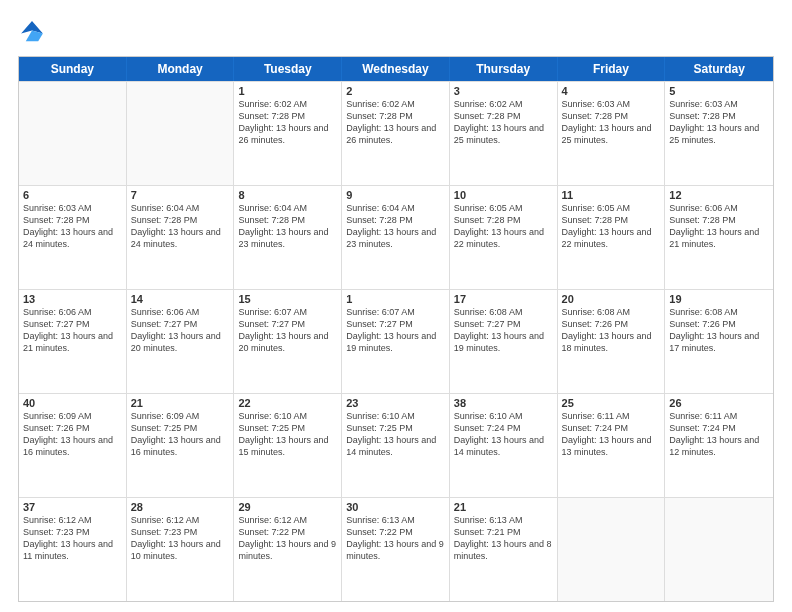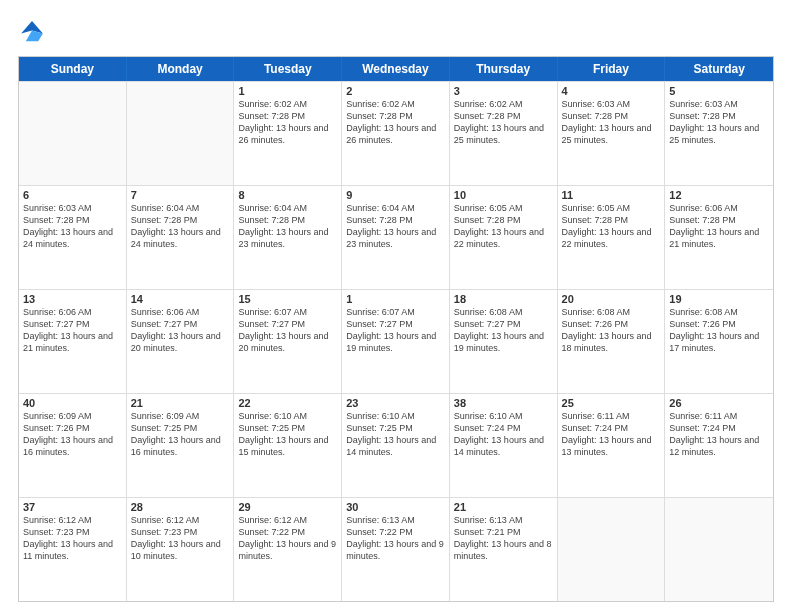--- a/index.html
+++ b/index.html
@@ -238,21 +238,21 @@
 Sunset: 7:27 PM
 Daylight: 13 hours and 20 minutes.</div>
           </div>
           <div class="cal-cell">
             <div class="day-num">1</div>
             <div class="day-info" style="white-space: pre-line;">Sunrise: 6:07 AM
 Sunset: 7:27 PM
 Daylight: 13 hours and 19 minutes.</div>
           </div>
           <div class="cal-cell">
-            <div class="day-num">18</div>
+            <div class="day-num">17</div>
             <div class="day-info" style="white-space: pre-line;">Sunrise: 6:08 AM
 Sunset: 7:27 PM
 Daylight: 13 hours and 19 minutes.</div>
           </div>
           <div class="cal-cell">
             <div class="day-num">20</div>
             <div class="day-info" style="white-space: pre-line;">Sunrise: 6:08 AM
 Sunset: 7:26 PM
 Daylight: 13 hours and 18 minutes.</div>
           </div>

